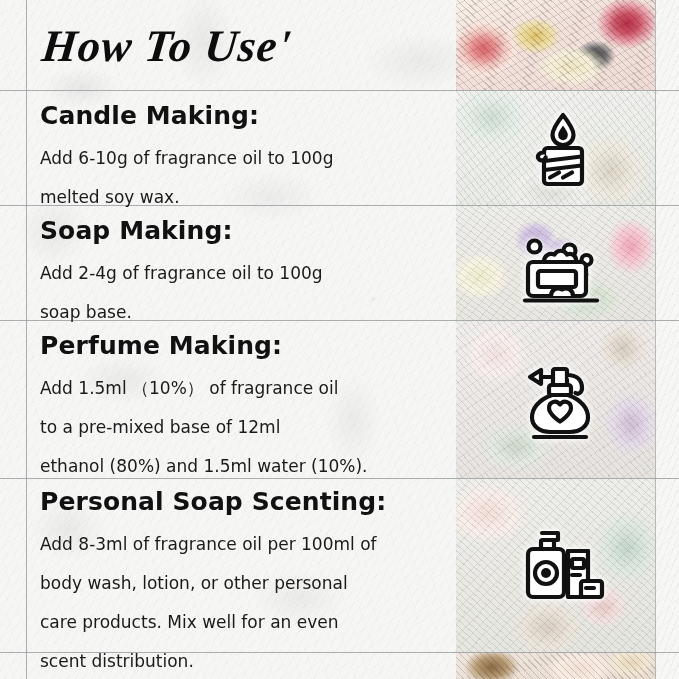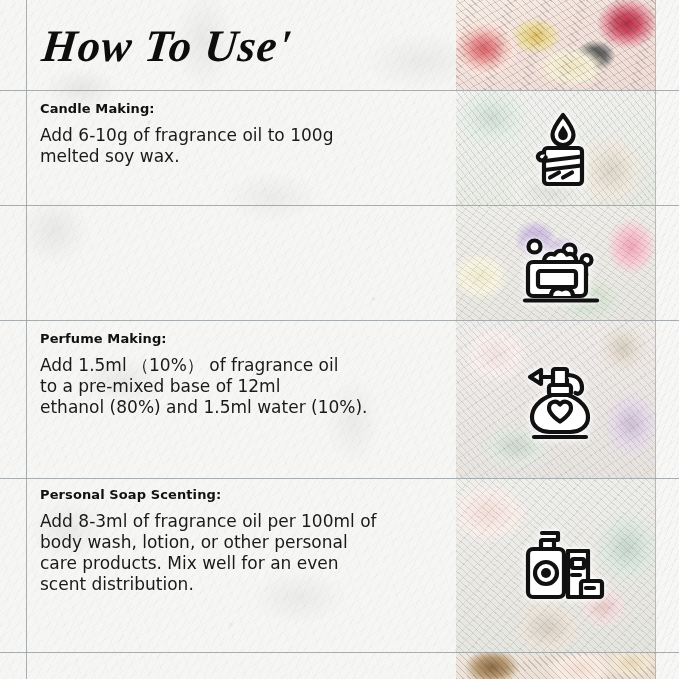--- a/index.html
+++ b/index.html
@@ -204,31 +204,31 @@
     color: #0d0d0d;
     white-space: nowrap;
     transform: skewX(-6deg);
   }
 
   
   .section { position: absolute; left: 40px; width: 404px; }
   .sec-heading {
     font-family: "DejaVu Sans", "Liberation Sans", sans-serif;
     font-weight: 700;
-    font-size: 13px;
+    font-size: 25px;
     letter-spacing: .1px;
     color: #111111;
     margin: 0 0 9px 0;
     white-space: nowrap;
   }
   .sec-body {
     font-family: "DejaVu Sans", "Liberation Sans", sans-serif;
     font-weight: 400;
     font-size: 17px;
-    line-height: 21px;
+    line-height: 39px;
     color: #1a1a1a;
     margin: 0;
     white-space: pre-line;
   }
 
   
   .icon-wrap {
     position: absolute;
     left: 513px;
     width: 100px; height: 86px;
@@ -262,20 +262,25 @@
   <div class="hrule" style="top:652px;"></div>
 
   <div class="title">How To Use'</div>
 
   <div class="section" style="top:101px;">
     <div class="sec-heading">Candle Making:</div>
     <div class="sec-body">Add 6-10g of fragrance oil to 100g
 melted soy wax.</div>
   </div>
 
+  <div class="section" style="top:216px;">
+    <div class="sec-heading">Soap Making:</div>
+    <div class="sec-body">Add 2-4g of fragrance oil to 100g
+soap base.</div>
+  </div>
 
   <div class="section" style="top:331px;">
     <div class="sec-heading">Perfume Making:</div>
     <div class="sec-body">Add 1.5ml （10%） of fragrance oil
 to a pre-mixed base of 12ml
 ethanol (80%) and 1.5ml water (10%).</div>
   </div>
 
   <div class="section" style="top:487px;">
     <div class="sec-heading">Personal Soap Scenting:</div>

